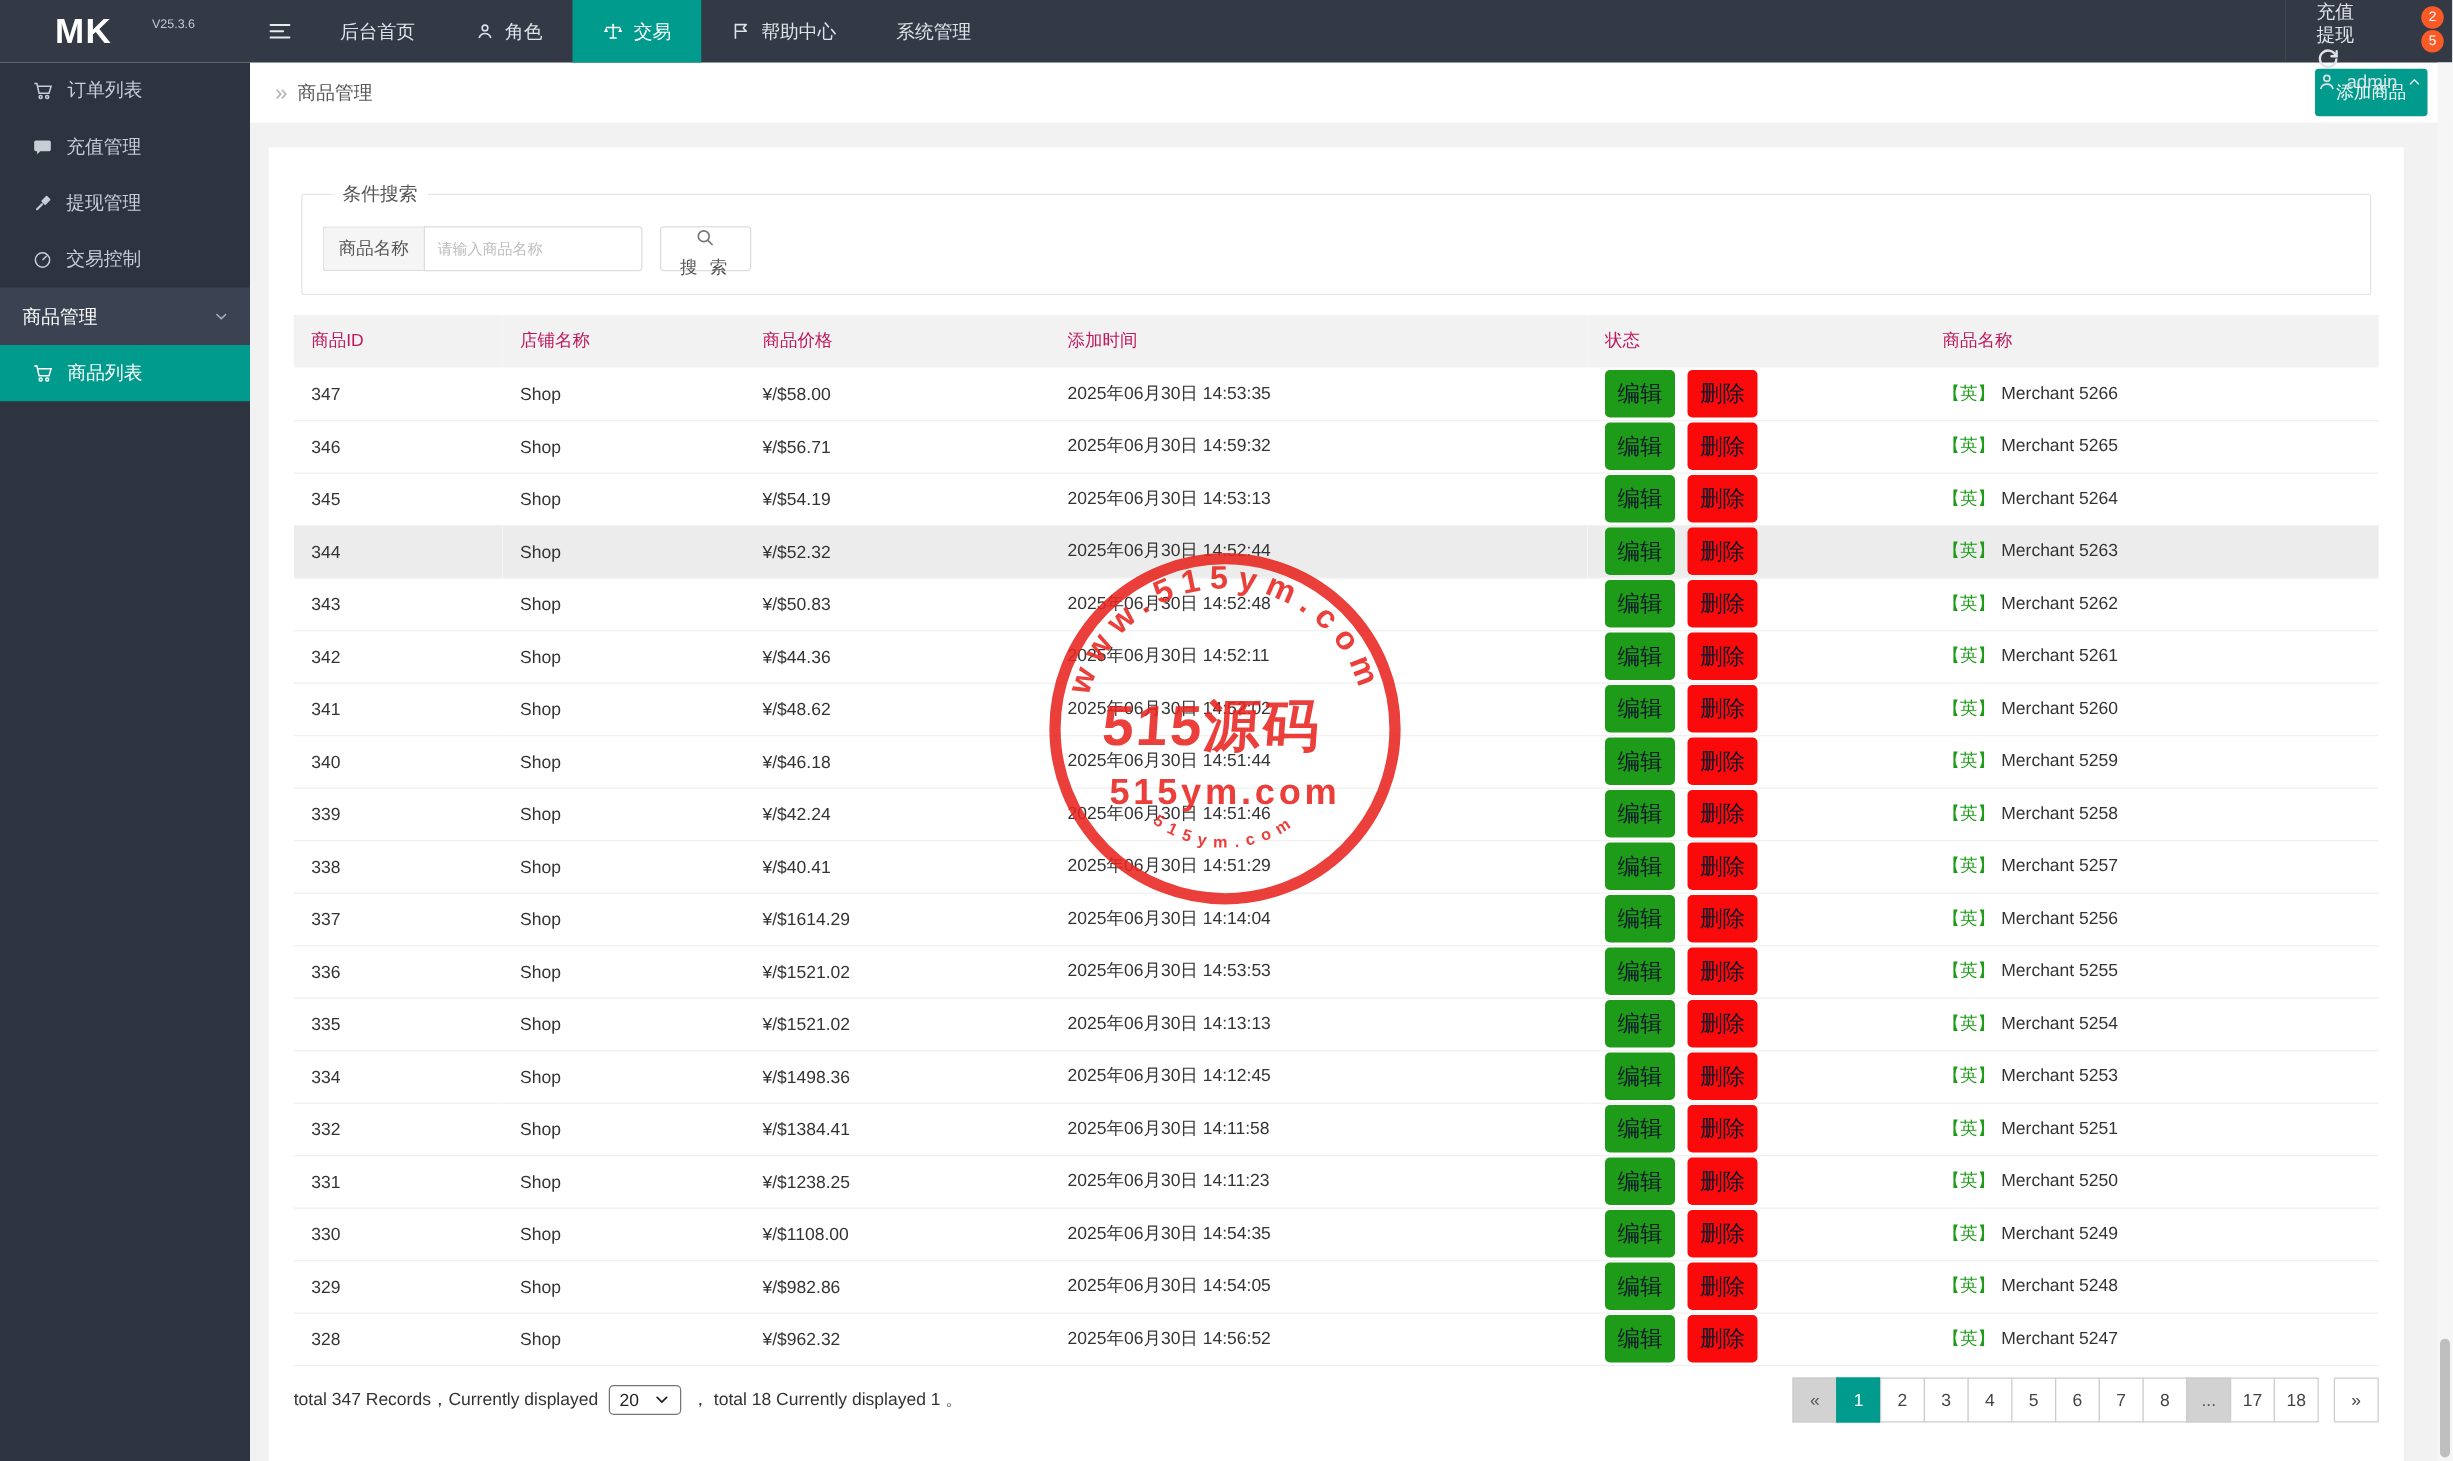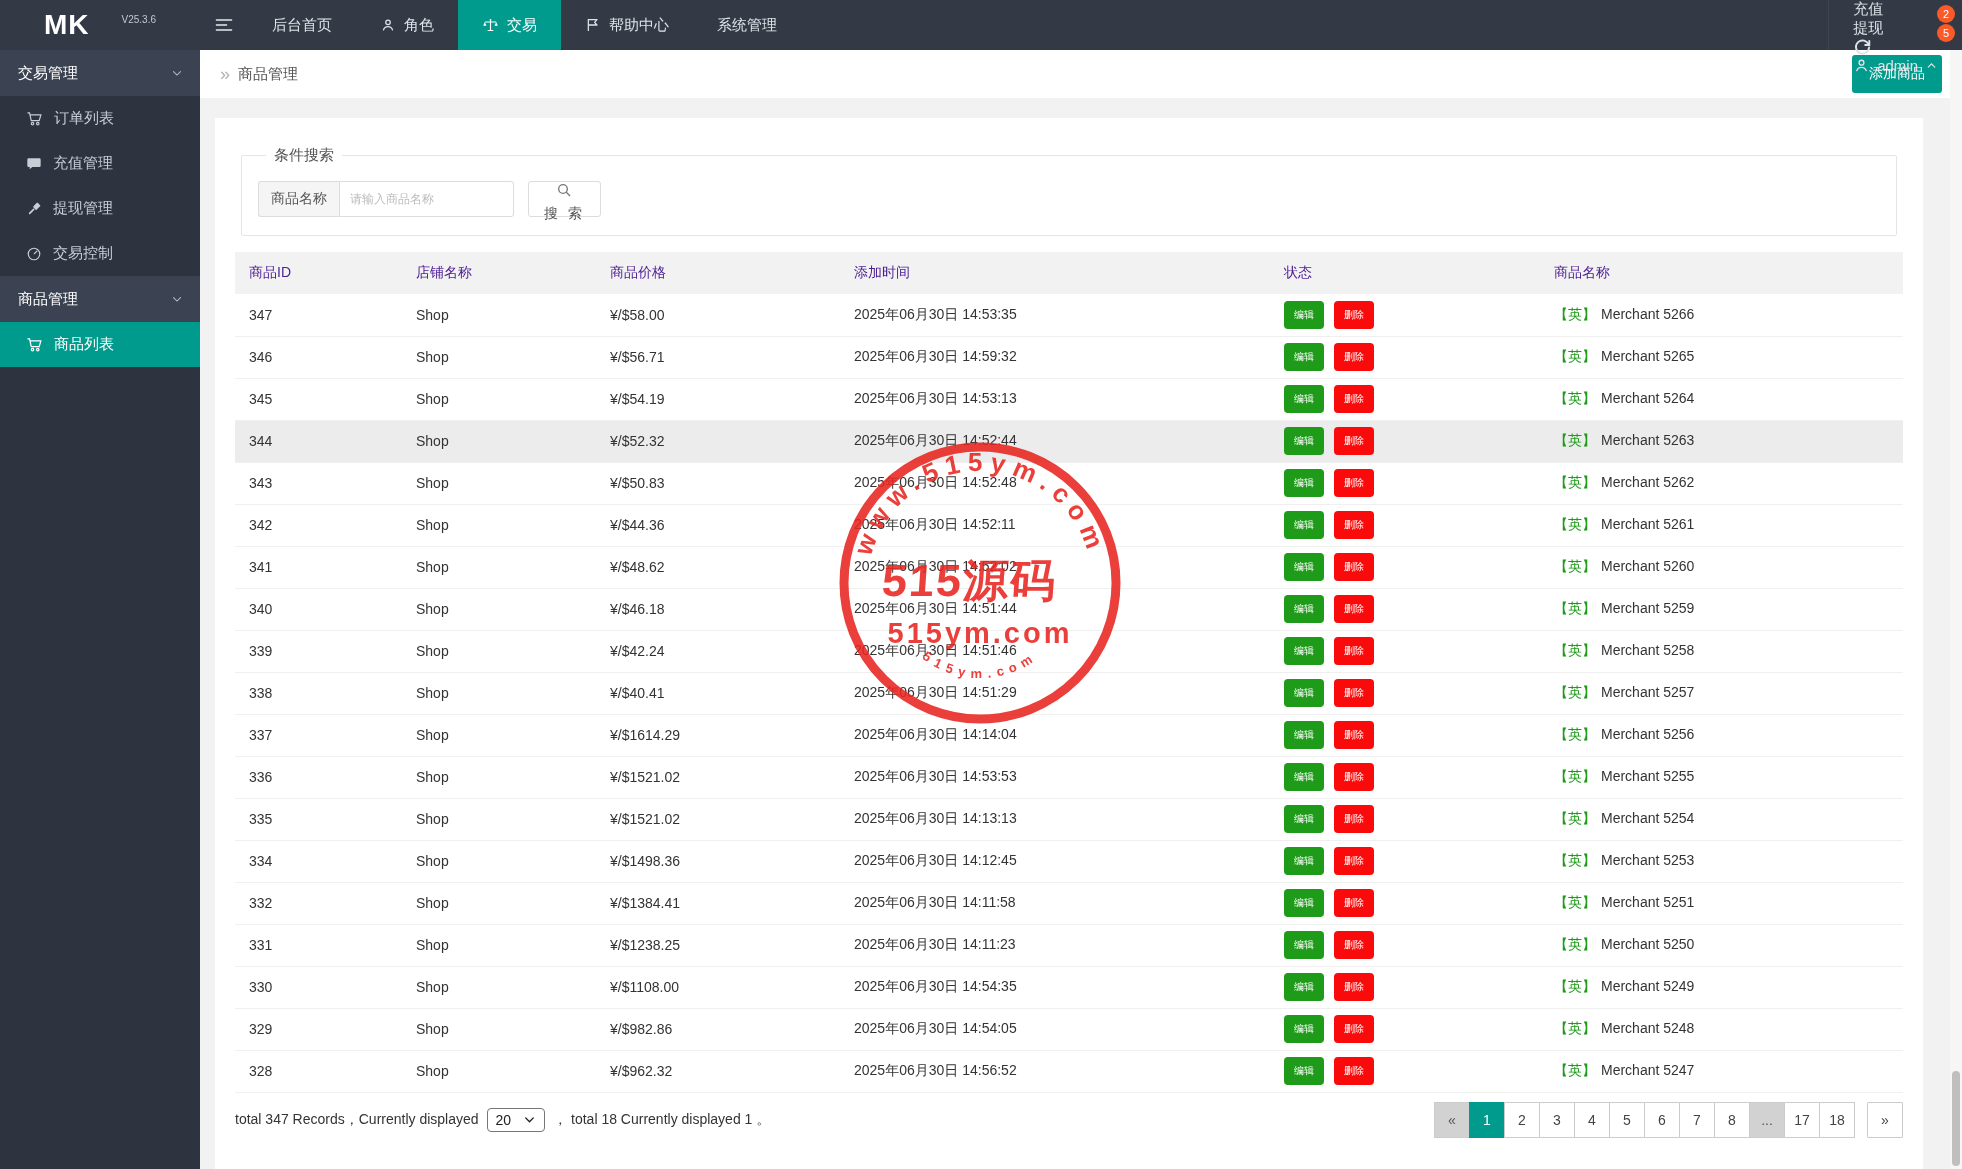--- a/index.html
+++ b/index.html
@@ -41,24 +41,24 @@
 
   fieldset.search-box{margin:28px 6px 0 6px;border:1px solid #e5e5e5;border-radius:2px;padding:12px 16px 18px;}
   fieldset.search-box legend{padding:0 8px;margin-left:8px;font-size:15px;color:#555;}
   .search-row{display:flex;align-items:stretch;margin-top:4px;}
   .field-label{background:#f5f5f5;border:1px solid #dcdcdc;border-right:none;border-radius:3px 0 0 3px;padding:0 12px;font-size:14px;color:#555;display:flex;align-items:center;height:36px;}
   .search-input{width:175px;height:36px;border:1px solid #dcdcdc;border-radius:0 3px 3px 0;padding:0 10px;font-size:12px;color:#333;outline:none;}
   .search-input::placeholder{color:#bcbcbc;}
   .search-btn{margin-left:14px;height:36px;display:flex;align-items:center;gap:7px;background:#fff;border:1px solid #dcdcdc;border-radius:3px;padding:0 15px;font-size:14px;color:#555;cursor:pointer;letter-spacing:3px;flex-direction:column;}
 
   table.grid{width:100%;margin-top:16px;border-collapse:collapse;table-layout:fixed;}
-  table.grid th{background:#f2f2f2;height:42px;text-align:left;font-weight:normal;font-size:14px;color:#4c1d95;padding-left:14px;}
+  table.grid th{background:#f2f2f2;height:42px;text-align:left;font-weight:normal;font-size:14px;color:#be185d;padding-left:14px;}
   table.grid td{height:42px;border-bottom:1px solid #f0f0f0;font-size:14px;color:#333;padding-left:14px;white-space:nowrap;overflow:hidden;}
   tr.highlight td{background:#ececec;}
-  .btn-edit,.btn-del{border:none;border-radius:4px;color:#ffffff;font-size:10px;padding:7px 10px;cursor:pointer;}
+  .btn-edit,.btn-del{border:none;border-radius:4px;color:#0f172a;font-size:18px;padding:7px 10px;cursor:pointer;}
   .btn-edit{background:var(--edit-green);}
   .btn-del{background:var(--del-red);margin-left:10px;}
   .tag{color:var(--edit-green);margin-right:5px;}
 
   .table-footer{display:flex;align-items:center;justify-content:space-between;margin-top:9px;font-size:14px;color:#333;}
   .summary{display:flex;align-items:center;}
   .page-size-select{display:inline-flex;align-items:center;gap:12px;border:1px solid #767676;border-radius:4px;padding:3px 8px;margin:0 8px;font-size:14px;color:#222;cursor:pointer;background:#fff;}
   .pager{display:flex;list-style:none;}
   .pg{min-width:36px;height:36px;margin-left:-1px;border:1px solid #ccc;background:#fff;color:#444;font-size:14px;display:flex;align-items:center;justify-content:center;cursor:pointer;padding:0 6px;}
   .pg.gray{background:#d2d2d2;color:#555;}
@@ -151,28 +151,20 @@
         <span style="display:flex;">
           <svg width="13" height="13" viewBox="0 0 24 24" fill="none" stroke="currentColor" stroke-width="2.2" stroke-linecap="round">
               <path d="M6 15l6-6 6 6"></path>
             </svg>
         </span>
       </div>
     </div>
   </div>
 
   <div class="sidebar" id="sidebar">
-      <div class="side-group-header">
-        <span>交易管理</span>
-        <span style="display: flex; color: rgb(174, 180, 191);">
-          <svg width="14" height="14" viewBox="0 0 24 24" fill="none" stroke="currentColor" stroke-width="2" stroke-linecap="round">
-            <path d="M6 9.5l6 6 6-6"></path>
-          </svg>
-        </span>
-      </div>
       <div class="side-item">
         <span class="ic">
           <svg width="17" height="17" viewBox="0 0 24 24" fill="none" stroke="currentColor" stroke-width="1.7">
             <path d="M2 4h3l2.4 11h11.2L21 7H6"></path>
             <circle cx="9.2" cy="19.3" r="1.7"></circle>
             <circle cx="16.6" cy="19.3" r="1.7"></circle>
           </svg>
         </span>
         <span>订单列表</span>
       </div>

